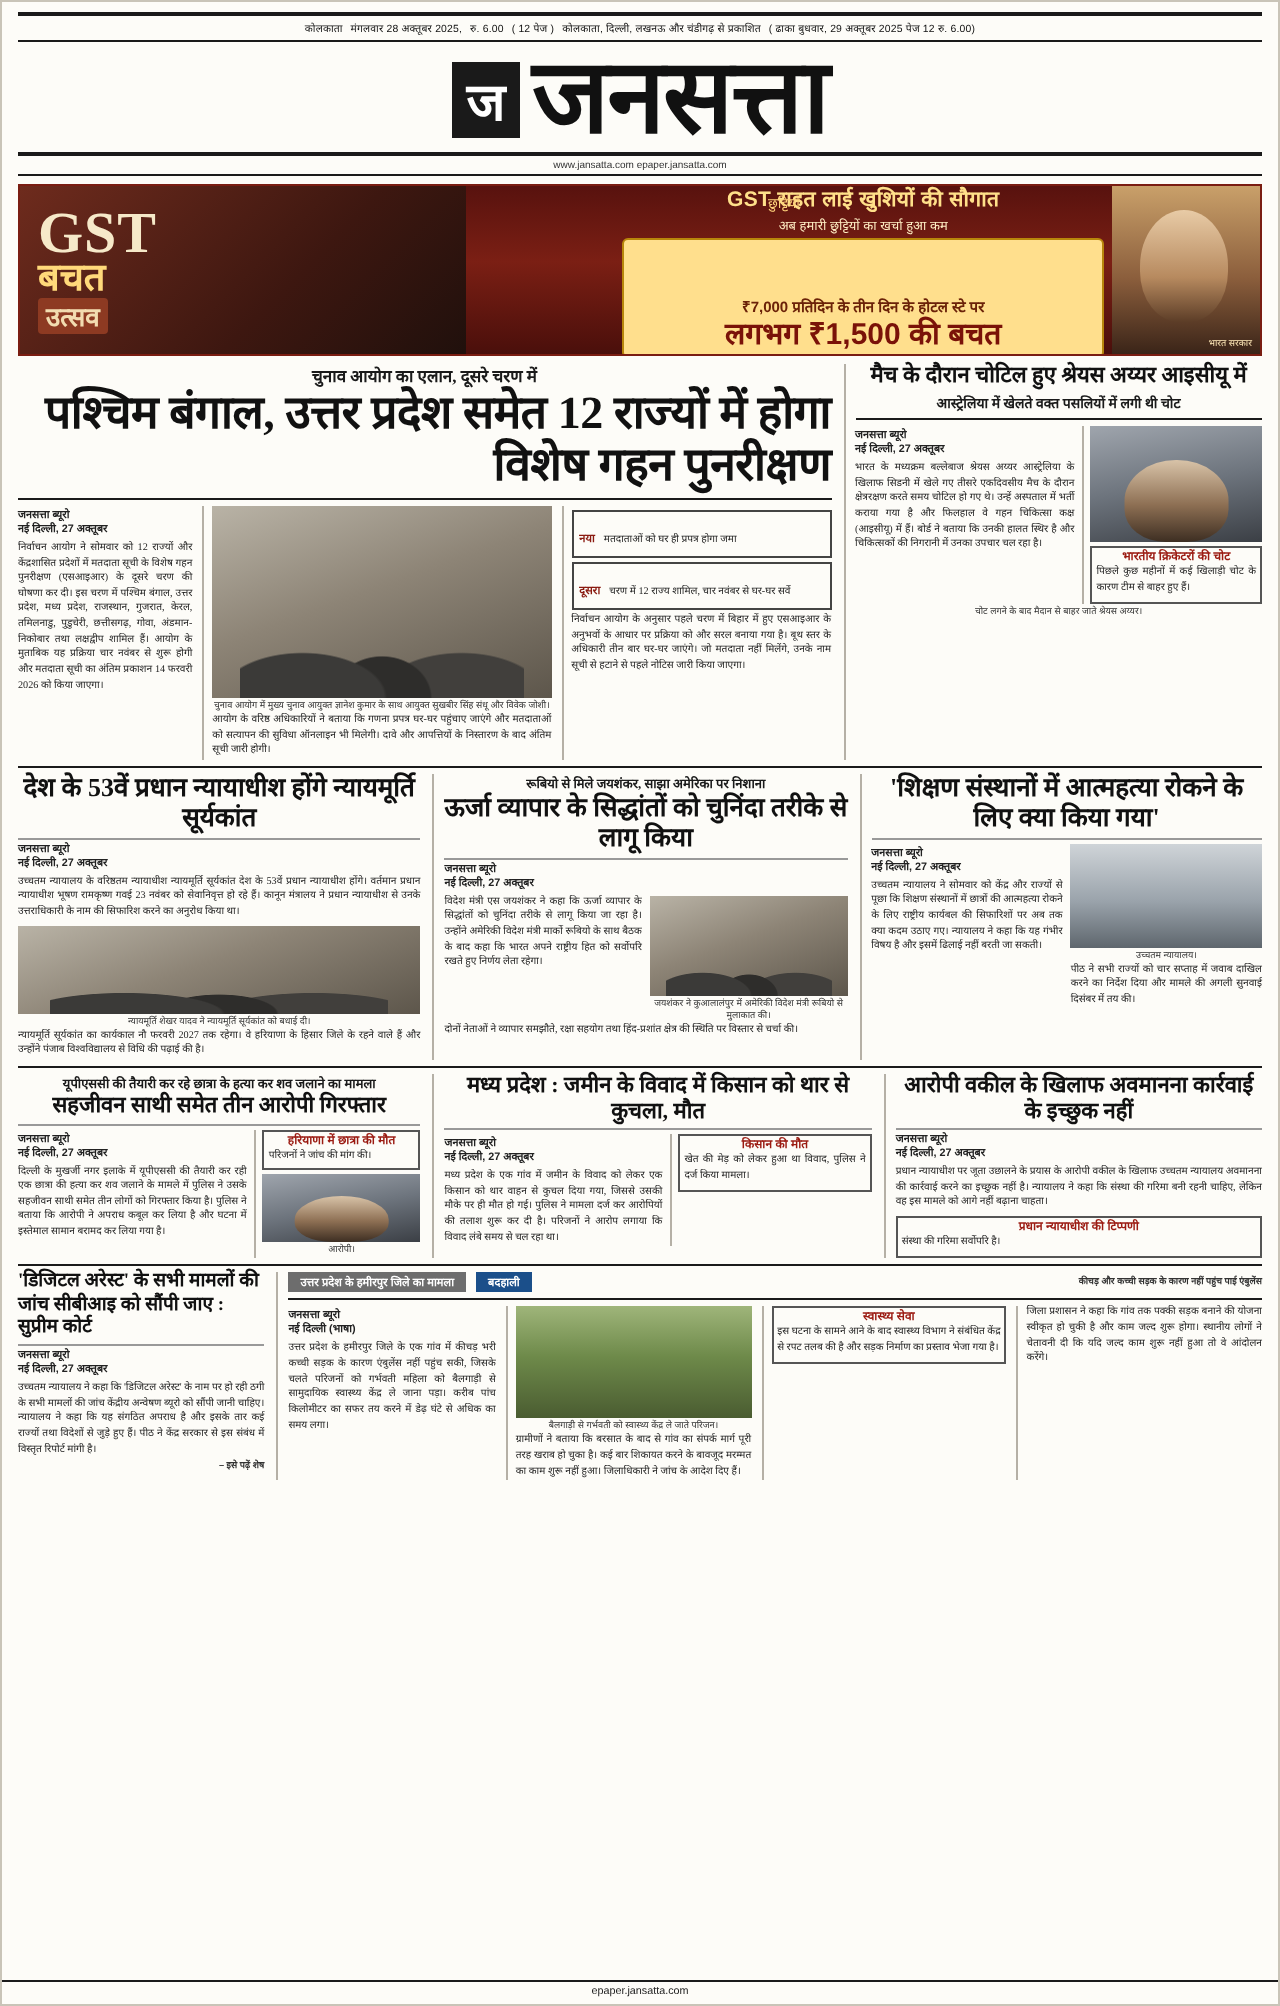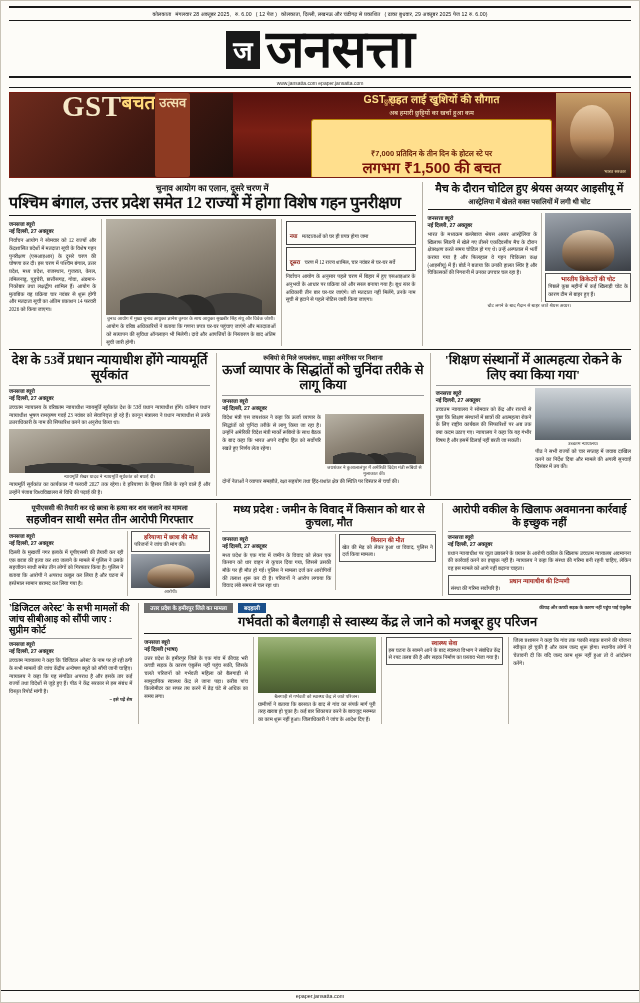--- a/index.html
+++ b/index.html
@@ -59,21 +59,21 @@
     height: 86px;
     display: flex;
     border: 1px solid #7a1d12;
     position: relative;
     overflow: hidden;
   }
   .ad-left {
     width: 36%;
     background: linear-gradient(135deg,#6e2b1d 0%,#3d1710 60%,#20100c 100%);
     position: relative;
-    display: flex; justify-content: center;
+    display: flex; flex-direction: column; justify-content: center;
     padding-left: 9px;
   }
   .ad-gst {
     font-family: "Liberation Serif", serif;
     font-size: 29px; font-weight: 700; color: #f6e9c9;
     line-height: .92; letter-spacing: .5px;
   }
   .ad-bachat {
     font-size: 19px; font-weight: 700; color: #ffd97a;
     line-height: 1;
@@ -135,21 +135,21 @@
   .vline { border-left: .5px solid #b5b0a6; }
   .hl {
     font-family: "Liberation Serif", serif;
     font-weight: 700; color: #111; line-height: 1.12;
   }
   .kicker {
     text-align: center; font-size: 8.5px; font-weight: 700;
     color: #1a1a1a; margin-bottom: 1px;
     font-family: "Liberation Serif", serif;
   }
-  .lead-hl { font-size: 16px; text-align: left; letter-spacing: -.2px; }
+  .lead-hl { font-size: 23px; text-align: right; letter-spacing: -.2px; }
   .sec-hl { font-size: 13px; text-align: center; line-height: 1.15; }
   .sub-hl { font-size: 11px; text-align: center; line-height: 1.15; }
   .small-hl { font-size: 9.5px; line-height: 1.18; }
   .byline {
     font-size: 5.4px; font-weight: 700; color: #222; line-height: 1.3;
     margin: 2px 0;
   }
   .body-txt {
     font-size: 5.1px; line-height: 1.5; color: #1f1f1f;
     text-align: justify; font-family: "Liberation Serif", serif;
@@ -417,21 +417,20 @@
         <div class="caption" style="text-align:right;font-weight:700;">– इसे पढ़ें शेष</div>
       </div>
 
       <div class="col vline" style="width:80%;padding-left:5px;">
         <div style="display:flex;align-items:center;gap:5px;margin-bottom:2px;">
           <span class="tag gray">उत्तर प्रदेश के हमीरपुर जिले का मामला</span>
           <span class="tag">बदहाली</span>
           <span style="flex:1;"></span>
           <span class="caption" style="font-weight:700;">कीचड़ और कच्ची सड़क के कारण नहीं पहुंच पाई एंबुलेंस</span>
         </div>
-        <div class="hl sec-hl">गर्भवती को बैलगाड़ी से स्वास्थ्य केंद्र ले जाने को मजबूर हुए परिजन</div>
         <div class="rule"></div>
         <div class="row" style="gap:5px;">
           <div class="col" style="width:22%;">
             <div class="byline" style="white-space:pre-line;">जनसत्ता ब्यूरो
 नई दिल्ली (भाषा)</div>
             <div class="body-txt">उत्तर प्रदेश के हमीरपुर जिले के एक गांव में कीचड़ भरी कच्ची सड़क के कारण एंबुलेंस नहीं पहुंच सकी, जिसके चलते परिजनों को गर्भवती महिला को बैलगाड़ी से सामुदायिक स्वास्थ्य केंद्र ले जाना पड़ा। करीब पांच किलोमीटर का सफर तय करने में डेढ़ घंटे से अधिक का समय लगा।</div>
           </div>
           <div class="col vline" style="width:26%;padding-left:4px;">
             <div class="photo field" style="height:56px;"></div>
             <div class="caption">बैलगाड़ी से गर्भवती को स्वास्थ्य केंद्र ले जाते परिजन।</div>

